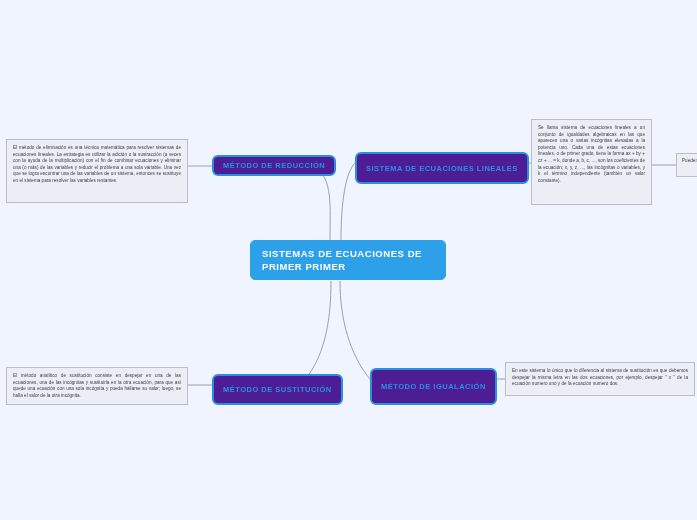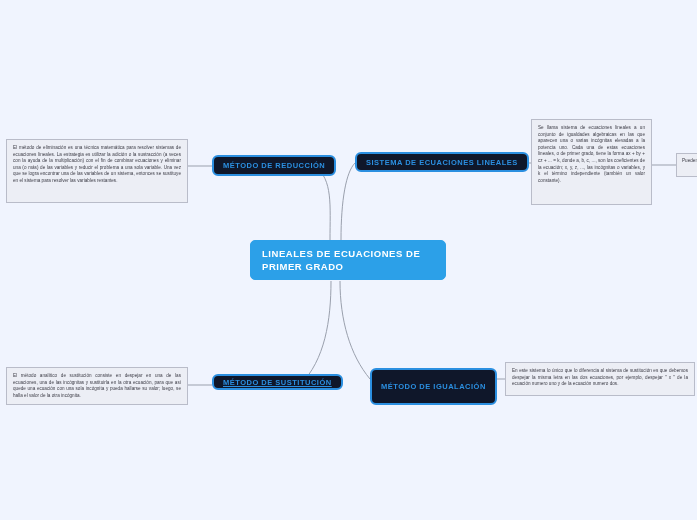--- a/index.html
+++ b/index.html
@@ -46,37 +46,37 @@
     font-size: 9.5px;
     font-weight: bold;
     letter-spacing: 0.55px;
     line-height: 12.5px;
     padding: 7px 11px;
     display: block;
   }
 
   
   .branch-node {
-    background: #0f172a;
+    background: #4c1d95;
     border: 2px solid #2b8fe0;
     border-radius: 6px;
     color: #2b8fe0;
     font-size: 7.5px;
     font-weight: bold;
     letter-spacing: 0.5px;
     display: flex;
     align-items: center;
     justify-content: center;
     padding: 0 9px;
     white-space: nowrap;
     text-align: right;
   }
   .branch-reduccion   { left: 212px; top: 155px; height: 21px; }
-  .branch-lineales    { left: 355px; top: 152px; height: 20px; border-radius: 6px; }
-  .branch-sustitucion { left: 212px; top: 374px; height: 16px; text-decoration: underline; }
+  .branch-lineales    { left: 355px; top: 152px; height: 32px; border-radius: 6px; }
+  .branch-sustitucion { left: 212px; top: 374px; height: 31px; }
   .branch-igualacion  { left: 370px; top: 368px; height: 37px; }
 
   
   .note-box {
     background: #eceef5;
     border: 1px solid #b9bcc9;
     color: #3c3c46;
     font-size: 4.6px;
     line-height: 6.6px;
     padding: 5px 6px;
@@ -119,21 +119,21 @@
     <path d="M 340 281 C 340 320, 350 355, 370 379" fill="none" stroke="#9aa0ad" stroke-width="1"></path>
 
     <line x1="188" y1="166" x2="212" y2="166" stroke="#9aa0ad" stroke-width="1"></line>
     <line x1="516" y1="163" x2="531" y2="163" stroke="#9aa0ad" stroke-width="1"></line>
     <line x1="188" y1="385" x2="212" y2="385" stroke="#9aa0ad" stroke-width="1"></line>
     <line x1="486" y1="379" x2="505" y2="379" stroke="#9aa0ad" stroke-width="1"></line>
 
     <line x1="652" y1="165" x2="676" y2="165" stroke="#9aa0ad" stroke-width="1"></line>
   </svg>
 
-  <div class="node root-node">LINEALES DE ECUACIONES DE PRIMER GRADO</div>
+  <div class="node root-node">SISTEMAS DE ECUACIONES DE PRIMER PRIMER</div>
 
   <div class="node branch-node branch-reduccion">MÉTODO DE REDUCCIÓN</div>
 
   <div class="node branch-node branch-lineales">SISTEMA DE ECUACIONES LINEALES</div>
 
   <div class="node branch-node branch-sustitucion">MÉTODO DE SUSTITUCIÓN</div>
 
   <div class="node branch-node branch-igualacion">MÉTODO DE IGUALACIÓN</div>
 
   <div class="node note-box note-eliminacion">El método de eliminación es una técnica matemática para resolver sistemas de ecuaciones lineales. La estrategia es utilizar la adición o la sustracción (a veces con la ayuda de la multiplicación) con el fin de combinar ecuaciones y eliminar una (o más) de las variables y reducir el problema a una sola variable. Una vez que se logra encontrar una de las variables de un sistema, entonces se sustituye en el sistema para resolver las variables restantes.</div>

